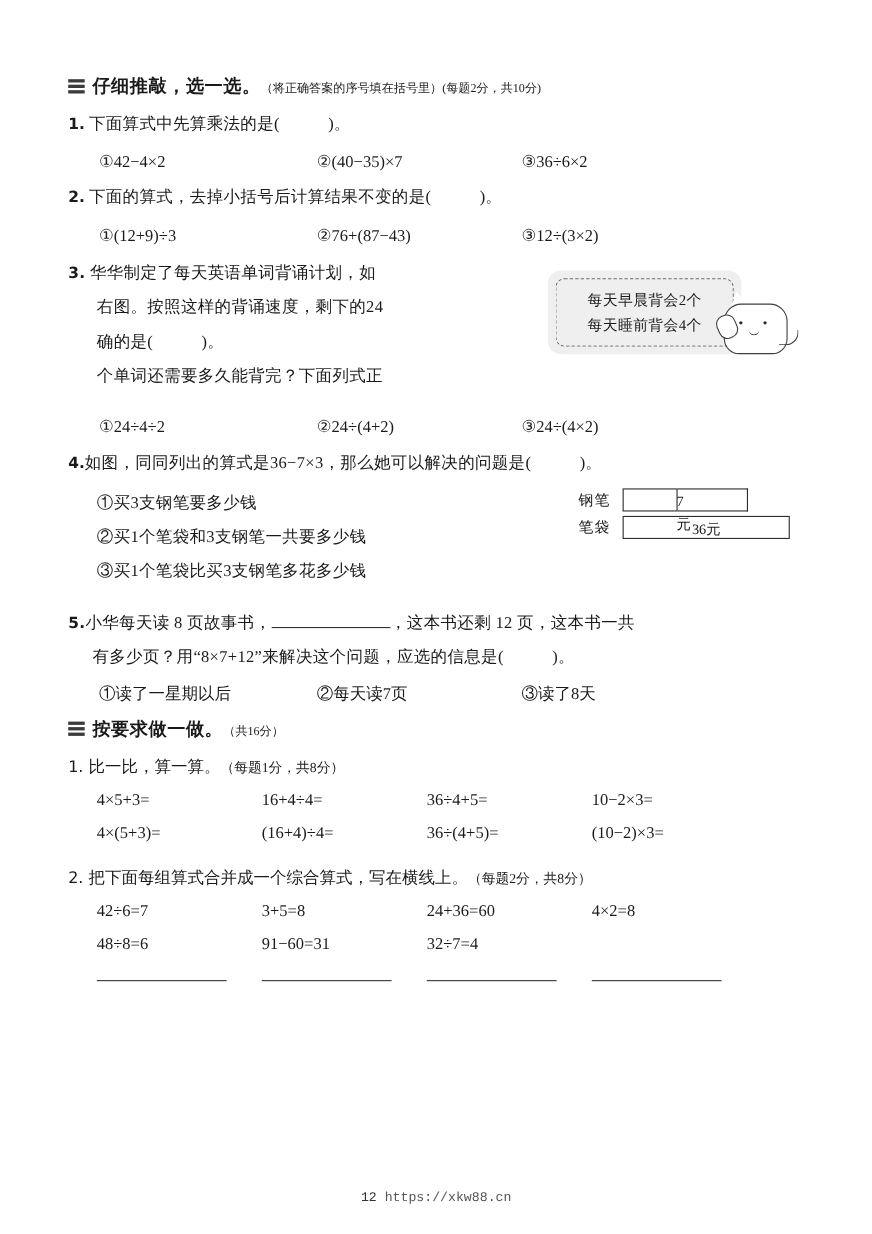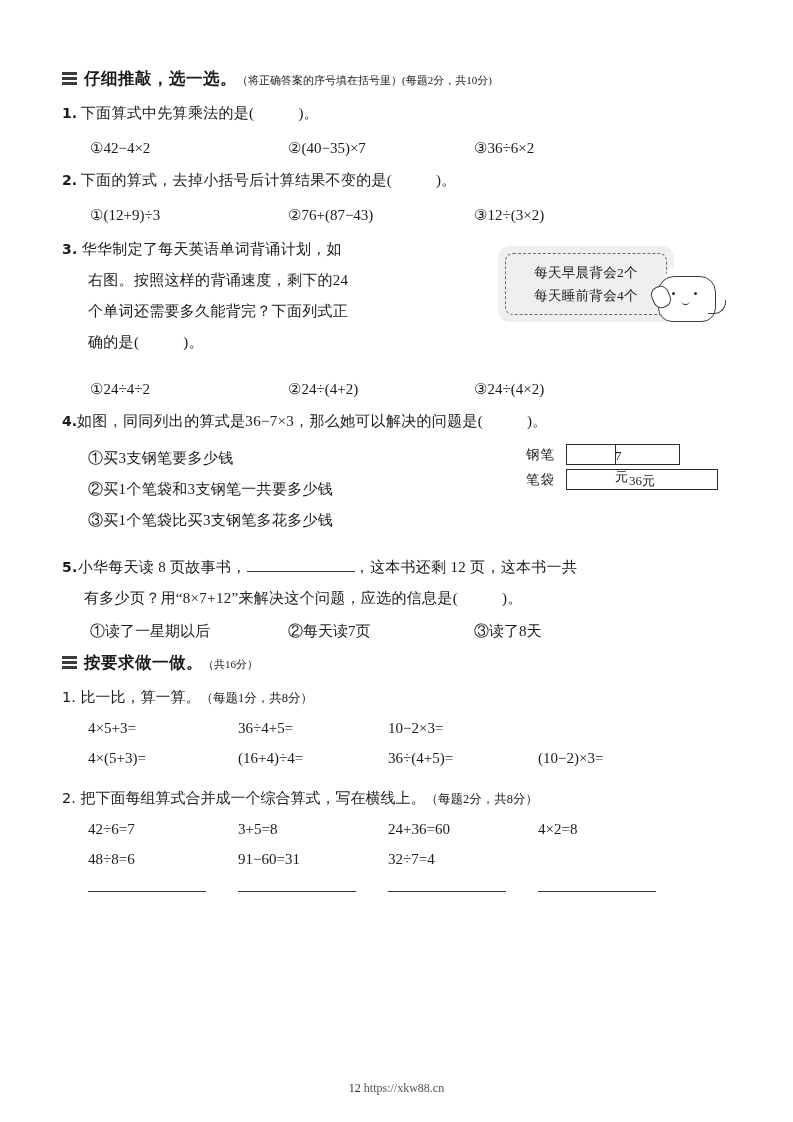--- a/index.html
+++ b/index.html
@@ -287,21 +287,21 @@
     height: 1px;
   }
 
   
   .footer {
     position: absolute;
     left: 0;
     bottom: 26px;
     width: 793px;
     text-align: center;
-    font-family: Liberation Serif, serif;
+    font-family: Liberation Mono, monospace;
     font-size: 12px;
     color: #555;
   }
   .footer .pg { color: #333; }
 </style>
 </head>
 <body>
 
 <div class="page">
   <div class="content">
@@ -336,24 +336,24 @@
       <div class="o3">③12÷(3×2)</div>
     </div>
 
     <div class="q3wrap">
       <div class="q3-lines">
         <span class="ln">
           <span class="q-num">3.</span>
           <span>华华制定了每天英语单词背诵计划，如</span>
         </span>
         <span class="ln ind">右图。按照这样的背诵速度，剩下的24</span>
-        <span class="ln ind">个单词还需要多久能背完？下面列式正</span>
         <span class="ln ind">
           <span>确的是(</span><span class="blank-paren"></span><span>)。</span>
         </span>
+        <span class="ln ind">个单词还需要多久能背完？下面列式正</span>
       </div>
 
       <div class="q3-fig">
         <div class="bubble">
           <div class="bubble-inner">
             <span>每天早晨背会2个</span>
             <span>每天睡前背会4个</span>
           </div>
         </div>
         <div class="cat">
@@ -425,20 +425,21 @@
       <span class="sec-note">（共16分）</span>
     </div>
 
     <div class="sub-q" style="margin-top:14px;">
       <b>1.</b>
       <span class="cn">比一比，算一算。</span><span class="sub-note">（每题1分，共8分）</span>
     </div>
     <div class="calc-grid">
       <div class="calc-row">
         <div>4×5+3=</div>
+        <div>16+4÷4=</div>
         <div>36÷4+5=</div>
         <div>10−2×3=</div>
       </div>
       <div class="calc-row">
         <div>4×(5+3)=</div>
         <div>(16+4)÷4=</div>
         <div>36÷(4+5)=</div>
         <div>(10−2)×3=</div>
       </div>
     </div>

